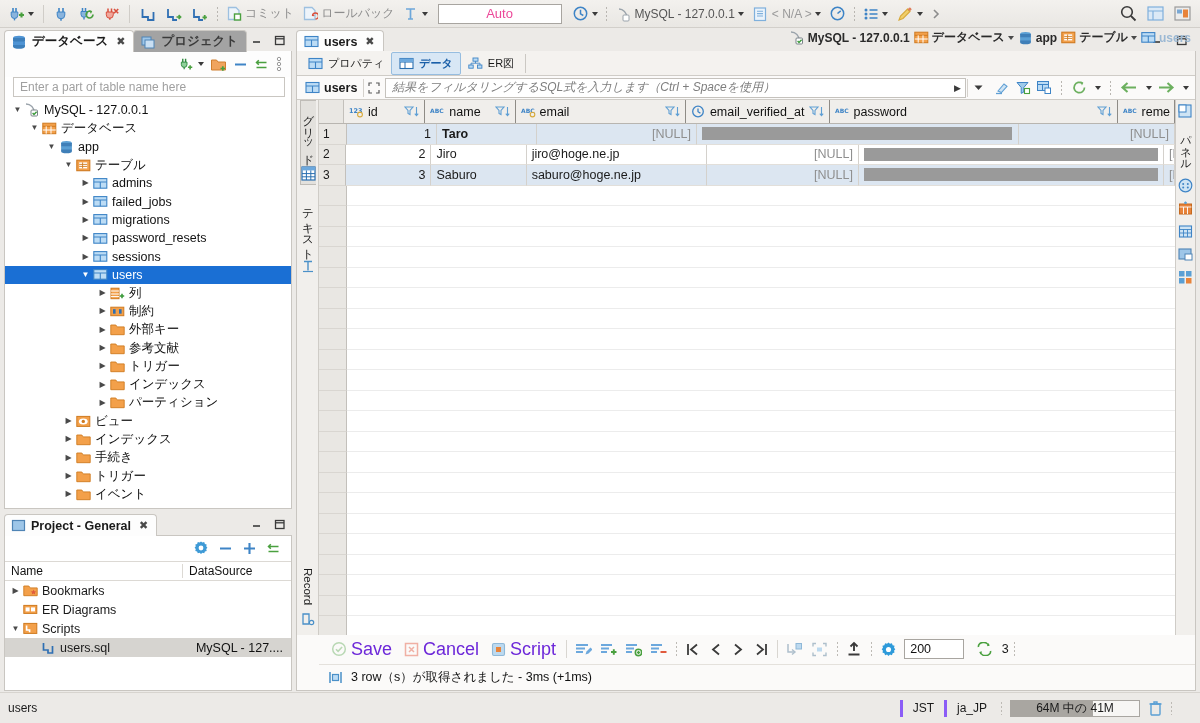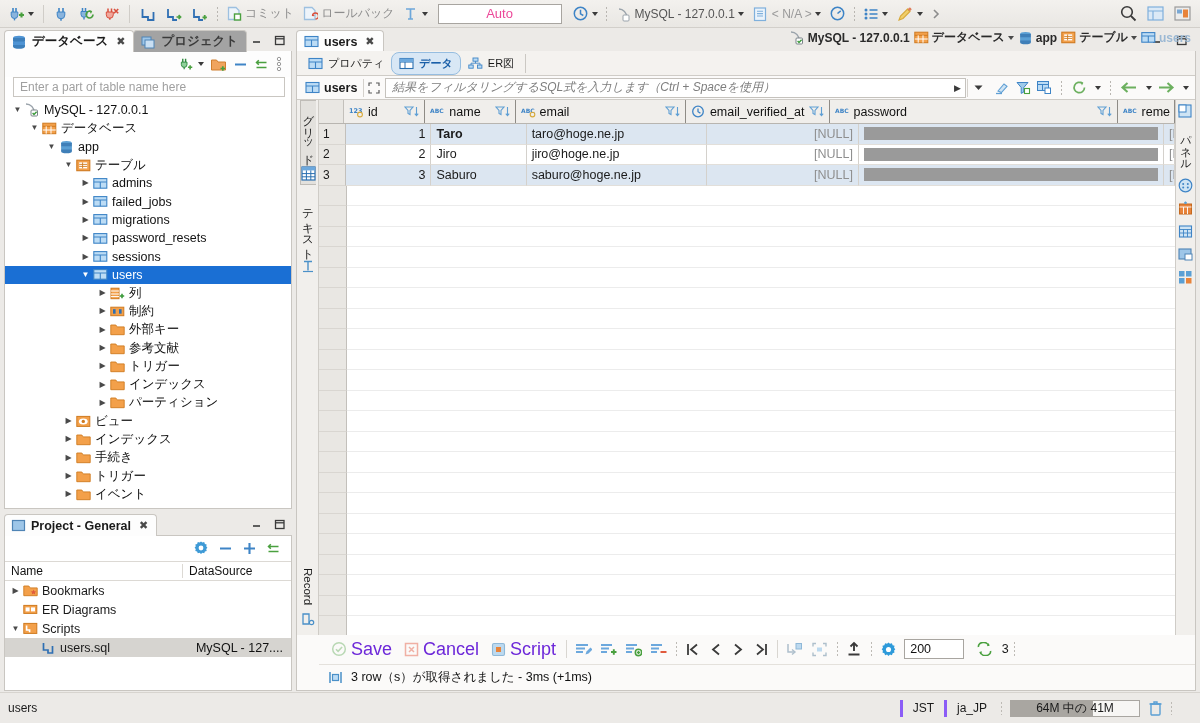--- a/index.html
+++ b/index.html
@@ -105,21 +105,21 @@
   .ed-tab {
     display:flex; align-items:center; gap:5px; height:22px; padding:0 8px 0 7px;
     background:#fdfdfd; border:1px solid #c9c6c1; border-bottom:none;
     border-radius:4px 4px 0 0; font-size:12.5px; font-weight:bold;
   }
   .ed-tabrow-rest { flex:1; border-bottom:1px solid #c9c6c1; height:22px; display:flex; align-items:center; justify-content:flex-end; gap:12px; padding-right:8px;}
   .ed-body { border:1px solid #c9c6c1; border-top:none; background:#fbfaf9; height:640px; margin-top:-1px; position:relative; }
 
   .subtabs { height:25px; display:flex; align-items:center; padding-left:4px; gap:0px; border-bottom:1px solid #cfccc7; background:#f4f2ef; }
   .subtab { display:flex; align-items:center; gap:5px; height:23px; padding:0 7px; font-size:11px; color:#1a1a1a; }
-  .subtab.active { background:#d8e7f5; border:1px solid #96bde0; border-radius:8px; color:#1a5fa8; font-weight:bold; }
+  .subtab.active { background:#d8e7f5; border:1px solid #96bde0; border-radius:2px; color:#1a5fa8; font-weight:bold; }
   .subtab-divider { width:1px; height:19px; background:#cbc8c3; margin-left:4px; }
 
   .breadcrumbs { position:absolute; right:4px; top:-22px; display:flex; align-items:center; gap:4px; font-size:12px; font-weight:bold; }
   .bc-item { display:flex; align-items:center; gap:3px; color:#2a2a2a; }
   .bc-item.dim { color:#9cb9d4; }
   .bc-caret { width:0;height:0;border-left:3px solid transparent;border-right:3px solid transparent;border-top:4px solid #4a4a4a; }
 
   .filterbar { height:24px; display:flex; align-items:center; background:#fbfaf9; border-bottom:1px solid #cfccc7; }
   .fb-name { display:flex; align-items:center; gap:4px; padding:0 6px 0 8px; font-weight:bold; font-size:12.5px; }
   .fb-vsep { width:1px; height:18px; background:#d4d1cc; }
@@ -1070,21 +1070,20 @@
                 </svg>
               </span>
               <span>reme</span>
             </div>
           </div>
         <div id="grid-rows">
             <div class="grow odd">
               <div class="g-num">1</div>
               <div class="g-cell num" style="width: 90px;">1</div>
               <div class="g-cell" style="width: 100px; font-weight: bold;">Taro</div>
-              <div class="g-cell" style="width: 190px;">taro@hoge.ne.jp</div>
               <div class="g-cell num" style="width: 160px;">
                 <span class="g-null">[NULL]</span>
               </div>
               <div class="g-cell" style="width: 322px;">
                 <div class="redact" style="width: 310px;"></div>
               </div>
               <div class="g-cell" style="width: 60px; flex: 1 1 0%;">
                 <span class="g-null">[NULL]</span>
               </div>
             </div>

